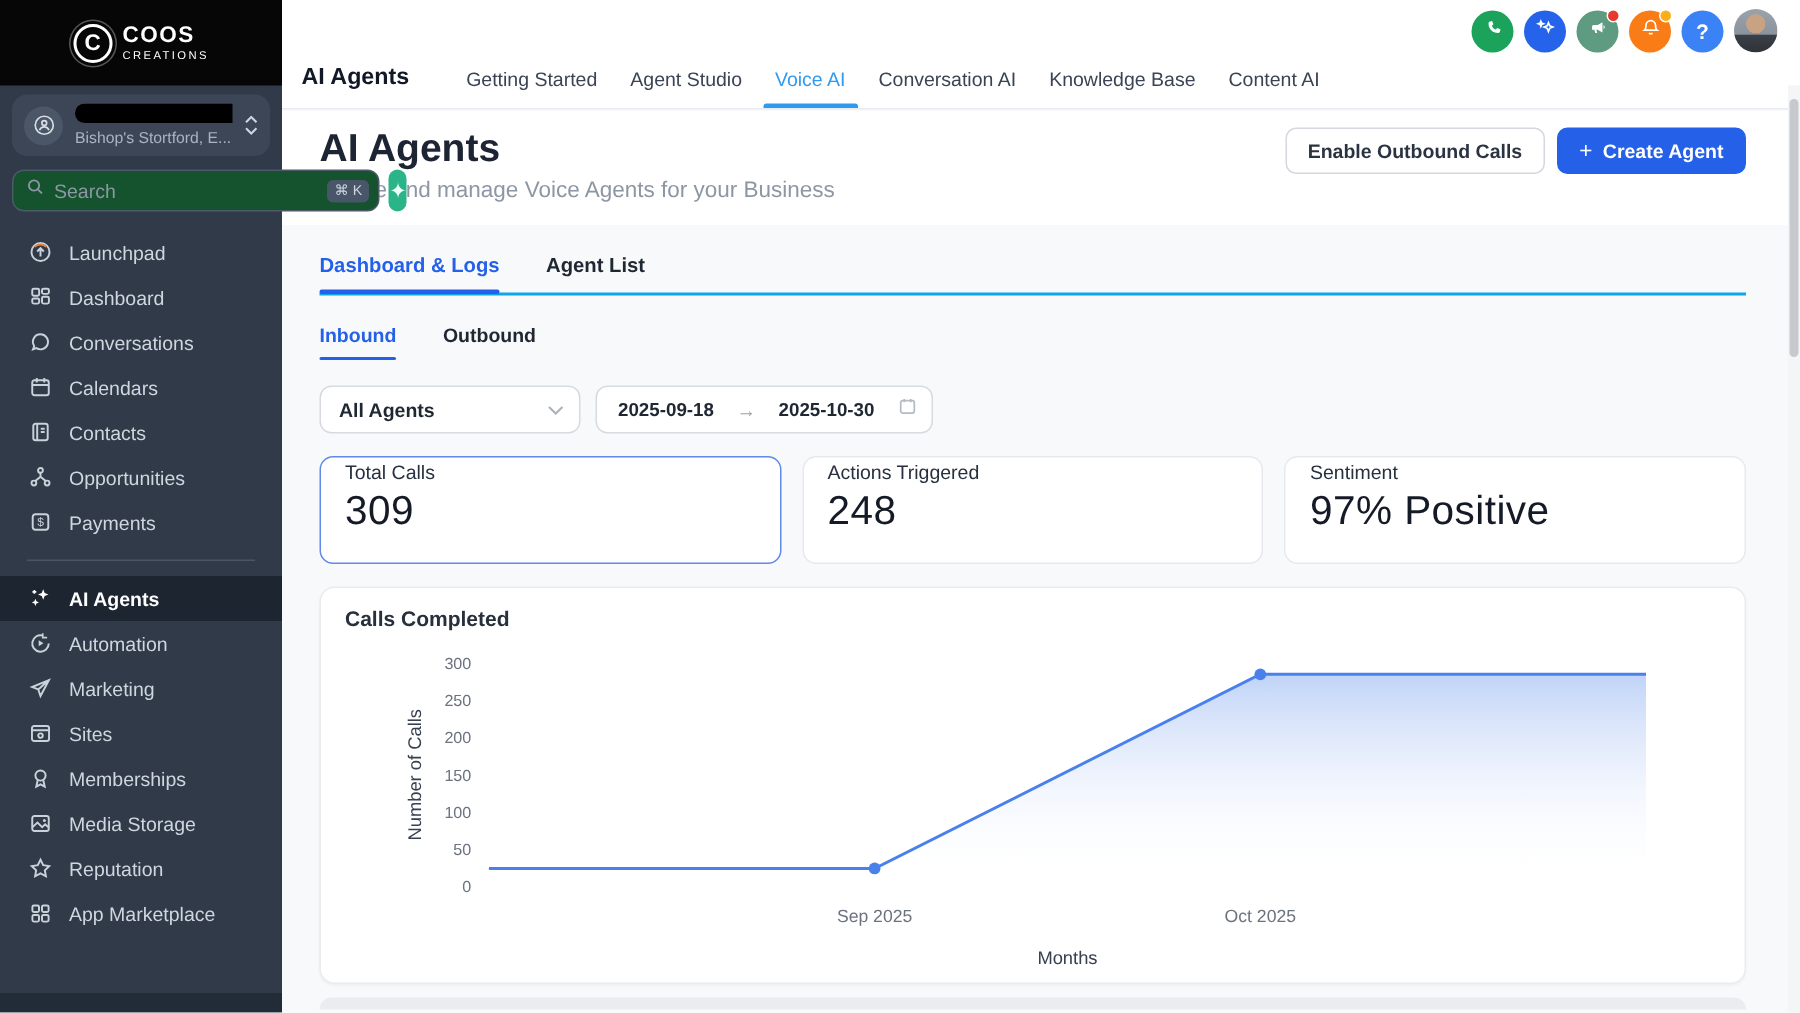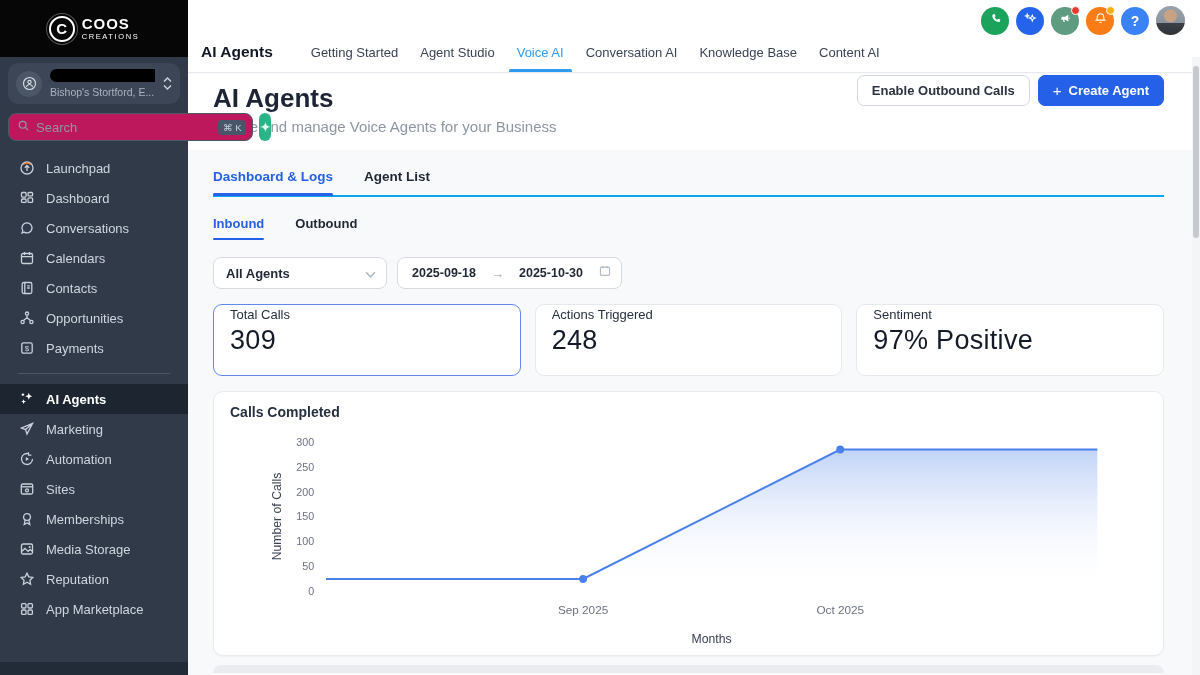--- a/index.html
+++ b/index.html
@@ -13,21 +13,21 @@
   .logo-text { color:#fff; line-height:1; }
   .logo-text .l1 { font-size:15px; font-weight:bold; letter-spacing:1px; }
   .logo-text .l2 { font-size:7.5px; letter-spacing:1.6px; margin-top:2px; }
   .account { margin:6px 8px 0 8px; background:#3c4656; border-radius:10px; padding:6px 8px; display:flex; align-items:center; gap:8px; cursor:pointer; }
   .acct-avatar { width:26px; height:26px; min-width:26px; border-radius:50%; background:#4b5666; display:flex; align-items:center; justify-content:center; }
   .acct-mid { flex:1; overflow:hidden; }
   .redacted-bar { height:13px; background:#000; border-radius:7px; width:112px; margin-bottom:4px; }
   .acct-sub { color:#aab3c0; font-size:10.5px; white-space:nowrap; }
   .acct-chevrons { color:#cdd4dd; display:flex; flex-direction:column; align-items:center; gap:1px; }
   .searchrow { margin:9px 8px 0 8px; display:flex; gap:6px; }
-  .searchbox { flex:1; height:28px; background:#be185d; border:1px solid #4d5868; border-radius:8px; display:flex; align-items:center; padding:0 6px 0 8px; gap:6px; }
+  .searchbox { flex:1; height:28px; background:#14532d; border:1px solid #4d5868; border-radius:8px; display:flex; align-items:center; padding:0 6px 0 8px; gap:6px; }
   .searchbox input { flex:1; min-width:0; background:transparent; border:none; outline:none; color:#cfd6de; font-size:13px; }
   .searchbox input::placeholder { color:#8d97a5; }
   .kbd { background:#49566a; border-radius:4px; color:#cdd4de; font-size:9.5px; padding:2px 5px; white-space:nowrap; }
   .ai-quick { width:28px; height:28px; border-radius:7px; background:#2bb487; display:flex; align-items:center; justify-content:center; color:#eafff6; font-size:14px; cursor:pointer; }
   .nav { margin-top:12px; }
   .nav-item { height:30px; display:flex; align-items:center; gap:11px; padding-left:19px; color:#cfd6de; font-size:13px; cursor:pointer; }
   .nav-item .ic { width:16px; display:flex; justify-content:center; }
   .nav-item.active { background:#1c2530; color:#fff; font-weight:bold; }
   .nav-divider { height:1px; background:#4a5565; margin:10px 18px; }
   .sidebar-bottom { position:absolute; bottom:0; left:0; width:100%; height:13px; background:#222b38; }
@@ -42,21 +42,21 @@
     background:radial-gradient(circle at 50% 34%, #c8a282 0 26%, rgba(0,0,0,0) 27%), linear-gradient(180deg,#9aa2ab 0%, #8b939c 58%, #3a4046 60%, #2e3338 100%); }
   .nav-row { position:absolute; left:13px; bottom:0; height:40px; display:flex; align-items:center; }
   .section-title { font-size:15.5px; font-weight:bold; color:#121826; margin-right:27px; cursor:pointer; }
   .top-tab { font-size:13px; color:#3a4453; margin:0 10px; padding:12px 1px; cursor:pointer; position:relative; white-space:nowrap;text-align:right; }
   .top-tab.active { color:#2e9bf0; }
   .top-tab.active::after { content:""; position:absolute; left:-7px; right:-7px; bottom:0; height:2.5px; background:#2e9bf0; border-radius:2px 2px 0 0; }
 
   .page-header { position:absolute; left:0; top:74px; width:100%; height:76px; background:#fff; }
   .page-title { position:absolute; left:25px; top:9px; font-size:26px; font-weight:bold; color:#1d2433; }
   .page-sub { position:absolute; left:25px; top:44px; font-size:15px; color:#8d96a3; }
-  .header-btns { position:absolute; right:36px; top:1px; display:flex; gap:8px; }
+  .header-btns { position:absolute; right:36px; top:11px; display:flex; gap:8px; }
   .btn { height:31px; border-radius:7px; font-size:13px; display:flex; align-items:center; padding:0 14px; cursor:pointer; }
   .btn.secondary { background:#fff; border:1px solid #d4d8de; color:#2b3342; font-weight:bold; }
   .btn.primary { background:#2460e8; border:1px solid #2460e8; color:#fff; font-weight:bold; gap:7px; }
   .btn.primary .plus { font-size:15px; font-weight:normal; }
 
   .content { position:absolute; left:25px; top:150px; width:951px; }
   .main-tabs { margin-top:19px; display:flex; gap:31px; border-bottom:2px solid #0ea5e9; }
   .main-tab { font-size:13.5px; font-weight:bold; color:#1f2733; padding-bottom:11px; cursor:pointer; position:relative; }
   .main-tab.active { color:#2460e8; }
   .main-tab.active::after { content:""; position:absolute; left:0; right:0; bottom:-1px; height:3px; background:#2460e8; border-radius:2px; }
@@ -220,34 +220,34 @@
             <path d="M9.8 1.8l1 2.5 2.5 1-2.5 1-1 2.5-1-2.5-2.5-1 2.5-1z" fill="#fff"></path>
             <path d="M4.6 8.2l.7 1.7 1.7.7-1.7.7-.7 1.7-.7-1.7-1.7-.7 1.7-.7z" fill="#fff"></path>
             <path d="M2.6 3.6h2.6M3.9 2.3v2.6" stroke="#fff" stroke-width="1.1"></path>
           </svg>
         </span>
       <span>AI Agents</span>
     </div>
     <div class="nav-item">
       <span class="ic">
           <svg class="ic16" viewBox="0 0 16 16" fill="none" stroke="#c9d1da" stroke-width="1.3">
-            <path d="M13.6 2.4 2.4 7l4.1 1.6L8 13l5.6-10.6zM6.5 8.6l7.1-6.2"></path>
-          </svg>
-        </span>
-      <span>Marketing</span>
-    </div>
-    <div class="nav-item">
-      <span class="ic">
-          <svg class="ic16" viewBox="0 0 16 16" fill="none" stroke="#c9d1da" stroke-width="1.3">
             <path d="M13.5 8A5.5 5.5 0 1 1 9.5 2.7"></path>
             <path d="M9.5 1.2v2.9h2.9" stroke-width="1.1"></path>
             <path d="M6.8 5.9 10 7.9l-3.2 2z" fill="#c9d1da" stroke="none"></path>
           </svg>
         </span>
       <span>Automation</span>
+    </div>
+    <div class="nav-item">
+      <span class="ic">
+          <svg class="ic16" viewBox="0 0 16 16" fill="none" stroke="#c9d1da" stroke-width="1.3">
+            <path d="M13.6 2.4 2.4 7l4.1 1.6L8 13l5.6-10.6zM6.5 8.6l7.1-6.2"></path>
+          </svg>
+        </span>
+      <span>Marketing</span>
     </div>
     <div class="nav-item">
       <span class="ic">
           <svg class="ic16" viewBox="0 0 16 16" fill="none" stroke="#c9d1da" stroke-width="1.3">
             <rect x="2.3" y="3" width="11.4" height="10" rx="1.5"></rect>
             <path d="M2.3 5.8h11.4"></path>
             <circle cx="8" cy="9.4" r="1.5"></circle>
           </svg>
         </span>
       <span>Sites</span>

